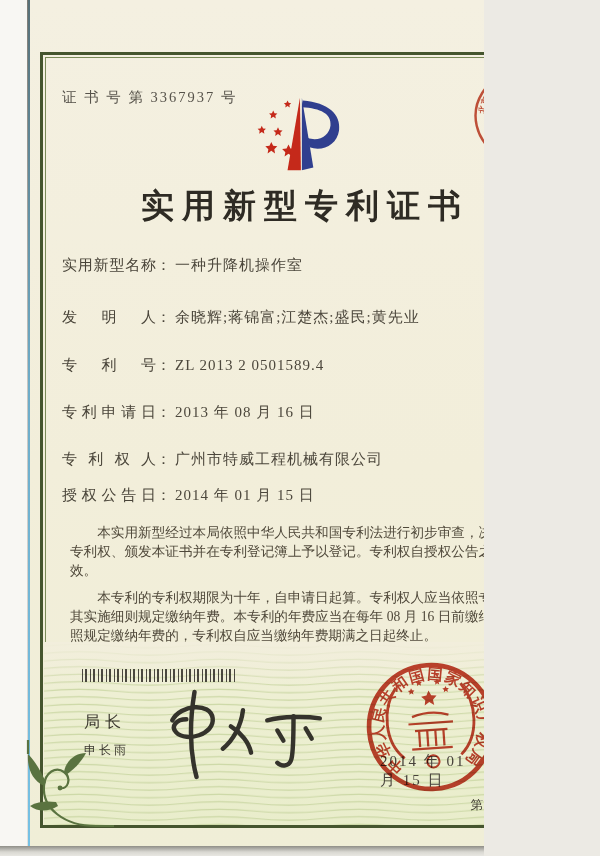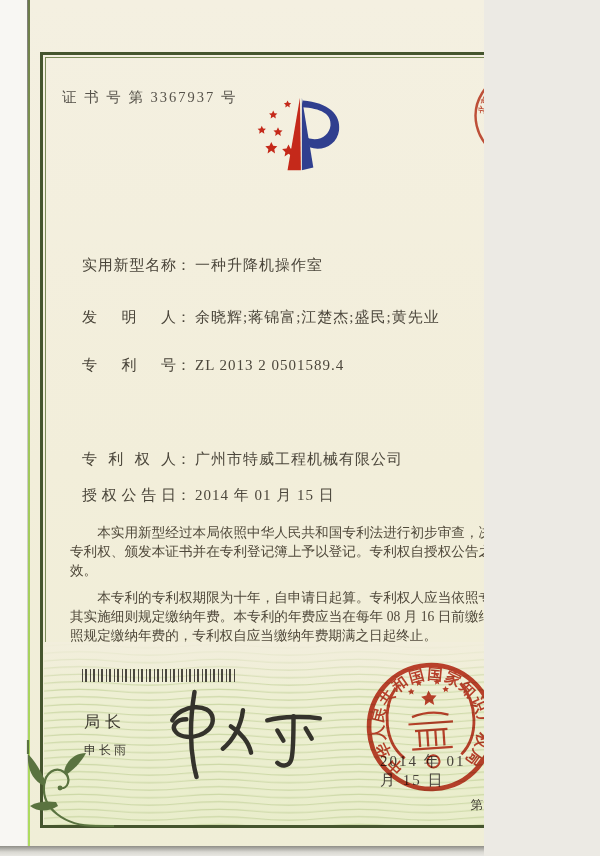--- a/index.html
+++ b/index.html
@@ -1,17 +1,17 @@
 <!DOCTYPE html>
 <html><head>
 <meta charset="utf-8">
 <style>
   html,body{margin:0;padding:0;background:#eceae4;}
   .scan{position:relative;width:484px;height:856px;overflow:hidden;
-        font-family:"Liberation Serif","DejaVu Serif",serif;background:#bef264;text-decoration:underline;}
+        font-family:"Liberation Serif","DejaVu Serif",serif;background:#7dd3fc;text-decoration:underline;}
   
   .scan-left-strip{position:absolute;left:0;top:0;width:28px;height:856px;background:#f8f7f3;}
   .scan-left-edge{position:absolute;left:27px;top:0;width:3px;height:856px;
         background:linear-gradient(180deg,rgba(72,70,62,.7),rgba(72,70,62,.28) 45%,rgba(72,70,62,.12));}
   .scan-bottom-edge{position:absolute;left:0;top:846px;width:600px;height:10px;
         background:linear-gradient(180deg,#8f8e87,#d9d8d2 60%,#e8e7e2);}
   
   .paper{position:absolute;left:30px;top:0;width:570px;height:848px;
         background:linear-gradient(180deg,#f4f0e1 0%,#f2eeda 55%,#f0eed7 100%);}
   .frame{position:absolute;left:40px;top:52px;width:530px;height:776px;
@@ -25,21 +25,21 @@
         background:linear-gradient(180deg,#f2eedc,rgba(242,238,220,0));}
   
   .cert-no{position:absolute;left:62px;top:88px;font-size:14.5px;letter-spacing:2px;color:#56524a;}
   .logo{position:absolute;left:246px;top:92px;}
   .tax-seal{position:absolute;left:471px;top:68px;transform:rotate(-13deg);
         opacity:.92;mix-blend-mode:multiply;}
   .title{position:absolute;left:40px;top:184px;width:530px;text-align:center;
         font-size:33px;font-weight:bold;letter-spacing:8px;color:#2e2b24;}
   
   .field-row{position:absolute;left:62px;font-size:15px;color:#494439;white-space:nowrap;}
-  .f-label{display:inline-block;width:94px;text-align:justify;text-align-last:justify;vertical-align:top;margin-left:20px;}
+  .f-label{display:inline-block;width:94px;text-align:justify;text-align-last:justify;vertical-align:top;}
   .f-colon{display:inline-block;margin-right:4px;}
   .f-value{letter-spacing:1px;color:#4c473c;}
   .fy0{top:256px}.fy1{top:308px}.fy2{top:356px}.fy3{top:403px}.fy4{top:450px}.fy5{top:486px}
   
   .body-text{position:absolute;left:62px;top:515px;width:479px;font-size:13.6px;
         line-height:19px;text-align:justify;color:#4f483a;}
   .body-text p{margin:8px;text-indent:2em;}
   
   .barcode{position:absolute;left:82px;top:669px;width:153px;height:13px;opacity:.88;
         background:repeating-linear-gradient(90deg,#34312b 0px,#34312b 1.5px,rgba(0,0,0,0) 1.5px,rgba(0,0,0,0) 3px,#34312b 3px,#34312b 5.5px,rgba(0,0,0,0) 5.5px,rgba(0,0,0,0) 8px);}
@@ -138,29 +138,33 @@
     <text class="seal-text" font-size="8" fill="#c2452f">
       <textPath href="#taxTop" startOffset="1%">北京市海淀区地方税务局</textPath>
     </text>
     <text class="seal-text" font-size="9.5" fill="#c2452f" letter-spacing="2">
       <textPath href="#taxBot" startOffset="10%">国家知识产权局</textPath>
     </text>
     <text x="47" y="45" text-anchor="middle" class="seal-text" font-size="10" letter-spacing="3" fill="#c2452f">印花税</text>
     <text x="47" y="59" text-anchor="middle" class="seal-text" font-size="10" letter-spacing="1" fill="#c2452f">代扣专用章</text>
   </svg>
 
+  <div class="title">实用新型专利证书</div>
 
   <div class="field-row fy0">
     <span class="f-label">实用新型名称</span><span class="f-colon">：</span><span class="f-value">一种升降机操作室</span>
   </div>
   <div class="field-row fy1">
     <span class="f-label">发明人</span><span class="f-colon">：</span><span class="f-value">余晓辉;蒋锦富;江楚杰;盛民;黄先业</span>
   </div>
   <div class="field-row fy2">
     <span class="f-label">专利号</span><span class="f-colon">：</span><span class="f-value">ZL 2013 2 0501589.4</span>
+  </div>
+  <div class="field-row fy3">
+    <span class="f-label">专利申请日</span><span class="f-colon">：</span><span class="f-value">2013 年 08 月 16 日</span>
   </div>
   <div class="field-row fy4">
     <span class="f-label">专利权人</span><span class="f-colon">：</span><span class="f-value">广州市特威工程机械有限公司</span>
   </div>
   <div class="field-row fy5">
     <span class="f-label">授权公告日</span><span class="f-colon">：</span><span class="f-value">2014 年 01 月 15 日</span>
   </div>
 
   <div class="body-text">
     <p>本实用新型经过本局依照中华人民共和国专利法进行初步审查，决定授予专利权、颁发本证书并在专利登记簿上予以登记。专利权自授权公告之日起生效。</p>

